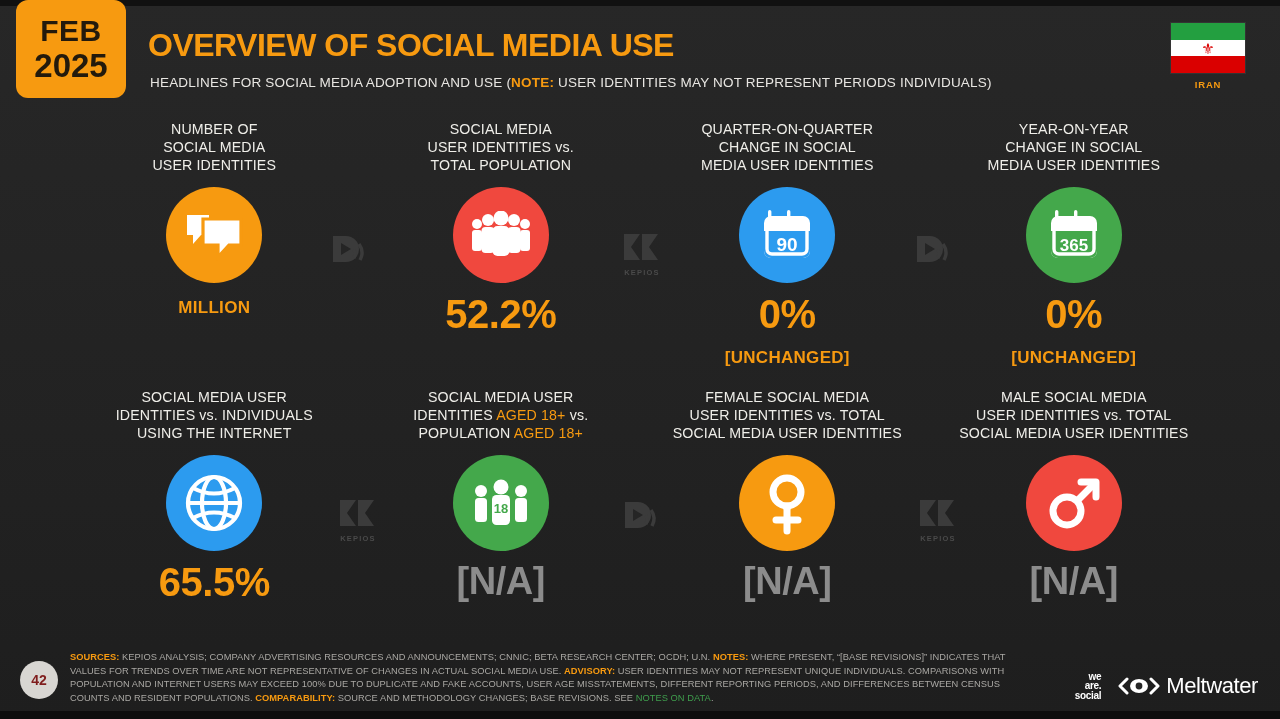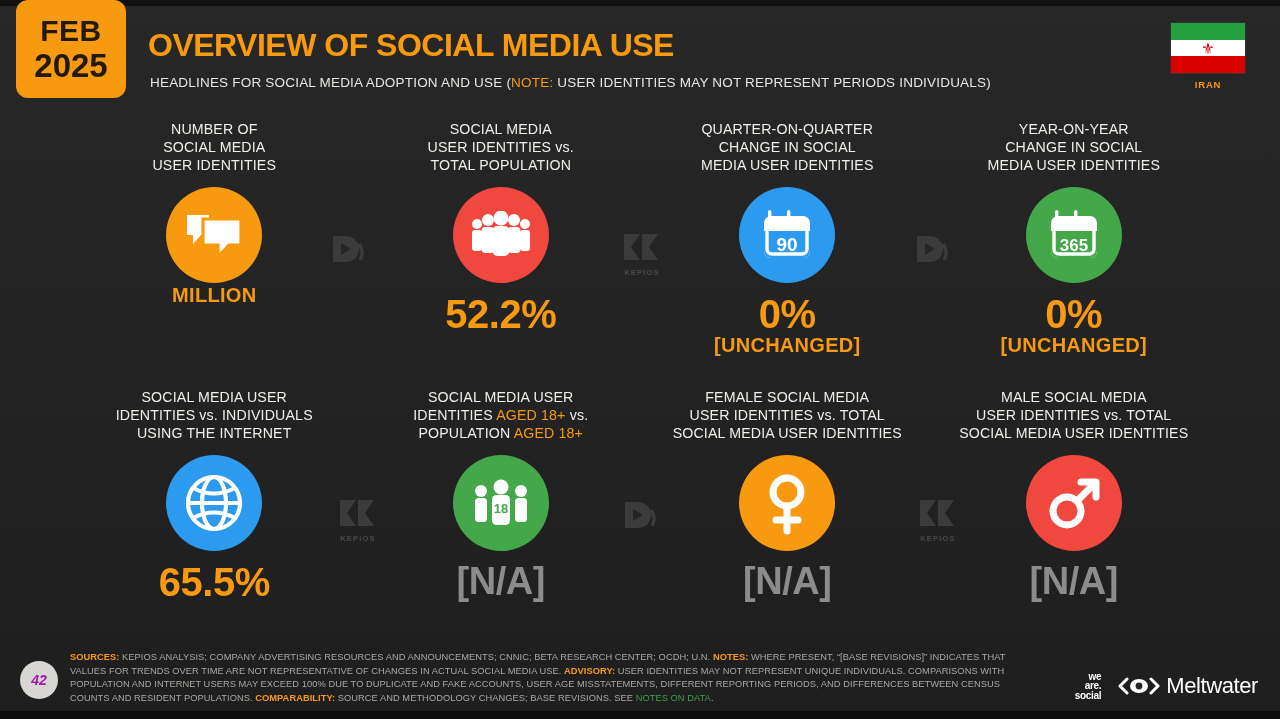--- a/index.html
+++ b/index.html
@@ -32,21 +32,21 @@
 
   .title {
     position:absolute; left:148px; top:27px;
     font-size:32px; font-weight:bold; letter-spacing:-0.5px;
     color:#F79A10; white-space:nowrap;
   }
   .subtitle {
     position:absolute; left:150px; top:75px;
     font-size:13.5px; color:#e8e6e2; letter-spacing:0.2px; white-space:nowrap;
   }
-  .subtitle .hl { color:#F79A10; }
+  .subtitle .hl { color:#F79A10;font-weight:bold; }
 
   .flagwrap { position:absolute; right:28px; top:22px; width:88px; text-align:center; }
   .flag { width:76px; height:52px; margin:0 auto; position:relative; border:1px solid #333; }
   .flag .s1 { position:absolute; top:0; left:0; right:0; height:33.33%; background:#239F40; }
   .flag .s2 { position:absolute; top:33.33%; left:0; right:0; height:33.34%; background:#fff; }
   .flag .s3 { position:absolute; bottom:0; left:0; right:0; height:33.33%; background:#DA0000; }
   .flag .emblem {
     position:absolute; left:50%; top:50%; transform:translate(-50%,-50%);
     color:#DA0000; font-size:15px; line-height:1;
   }
@@ -76,36 +76,36 @@
   .c-blue   { background:#2C9BEF; }
   .c-green  { background:#44A84B; }
 
   .val {
     margin-top:10px;
     font-size:40px; font-weight:bold; color:#F79A10; line-height:1.0;
     letter-spacing:-0.5px;
   }
   .val.na { color:#8c8c8c; font-size:38px; }
   .sub {
-    margin-top:0; font-size:20px; font-weight:bold; color:#F79A10;
+    margin-top:15px; font-size:17px; font-weight:bold; color:#F79A10;
     letter-spacing:0.3px; line-height:1.1; min-height:20px;
   }
 
   
   .wm { position:absolute; top:232px; width:60px; text-align:center; opacity:1; }
   .wm2 { position:absolute; top:498px; width:60px; text-align:center; }
   .wm .lab, .wm2 .lab { font-size:7.5px; color:#4a4a4a; letter-spacing:1.2px; font-weight:bold; margin-top:2px; }
 
   
   .pagebadge {
     position:absolute; left:20px; bottom:20px;
     width:38px; height:38px; border-radius:50%;
-    background:#d8d6d2; color:#a21caf;
+    background:#d8d6d2; color:#7f1d1d;
     display:flex; align-items:center; justify-content:center;
-    font-size:14px; font-weight:bold;font-style:italic;
+    font-size:14px; font-weight:bold;
   }
   .foot {
     position:absolute; left:70px; bottom:14px; width:940px;
     font-size:9.3px; line-height:1.45; color:#aaa8a4; letter-spacing:0.05px;
   }
   .foot b { color:#F79A10; }
   .foot .grn { color:#3f9e4d; }
 
   .logos { position:absolute; right:22px; bottom:18px; display:flex; align-items:center; gap:16px; }
   .wearesocial {

